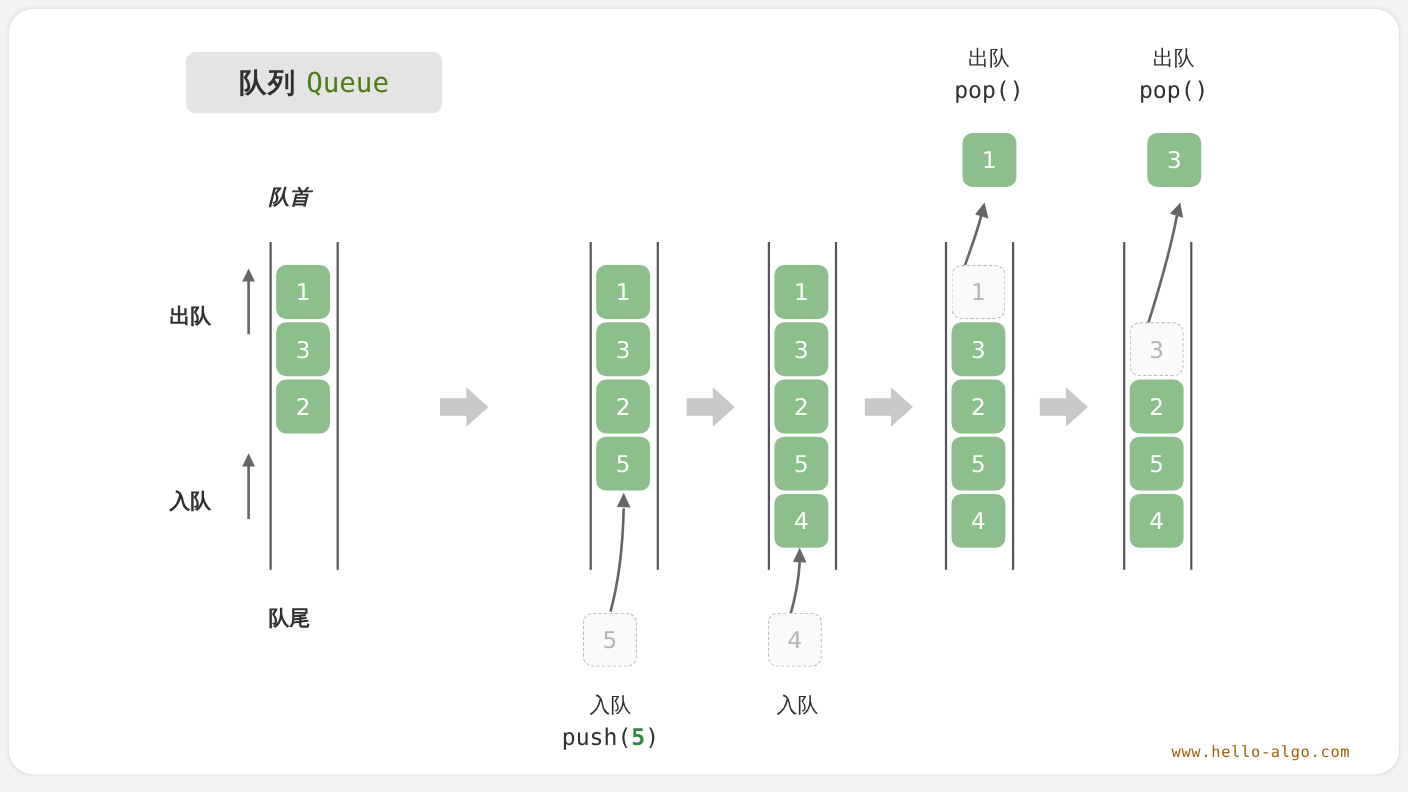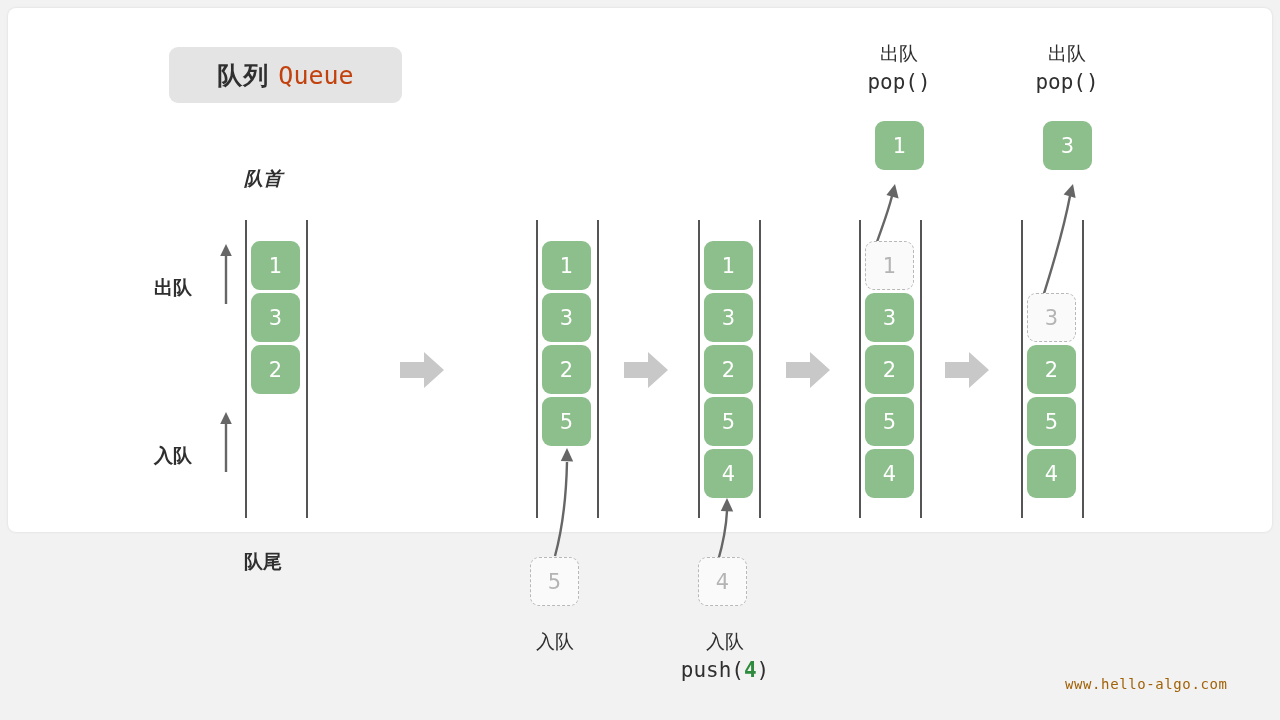--- a/index.html
+++ b/index.html
@@ -13,23 +13,23 @@
     height: 720px;
     background: #f2f2f2;
     font-family: "DejaVu Sans", "Liberation Sans", sans-serif;
     overflow: hidden;
   }
   #card {
     position: absolute;
     left: 8px;
     top: 8px;
     width: 1264px;
-    height: 524px;
+    height: 696px;
     background: #ffffff;
-    border-radius: 8px;
+    border-radius: 22px;
     box-shadow: 0 0 3px rgba(0,0,0,0.10);
   }
 
   
   .title-chip {
     position: absolute;
     background: #e4e4e4;
     border-radius: 9px;
     display: flex;
     align-items: center;
@@ -38,21 +38,21 @@
     padding: 0 20px;
   }
   .title-cn {
     font-size: 25px;
     font-weight: bold;
     color: #2f2f2f;
     letter-spacing: 1px;
   }
   .title-en {
     font-size: 25px;
-    color: #c2410c;
+    color: #4d7c0f;
     font-family: "DejaVu Sans Mono", "Liberation Mono", monospace;
   }
 
   
   .label-cn {
     position: absolute;
     font-size: 19px;
     font-weight: bold;
     color: #2f2f2f;
     white-space: nowrap;
@@ -176,20 +176,21 @@
 
     <svg class="curve-arrow" style="left:520px; top:430px;" width="70" height="120" viewBox="0 0 70 120">
       <path d="M 27 118 C 33 96, 38 70, 39 24" stroke="#666666" stroke-width="2.4" fill="none"></path>
       <polygon points="39,10 32.8,23 45.2,23.4" fill="#666666"></polygon>
     </svg>
 
     <div class="cell ghost" style="left:522px; top:549px;">5</div>
 
     <div class="op-label" style="left:462px; top:620px; width:170px;">
       <span class="ln-cn">入队</span>
+      <span class="ln-code"><span>push(</span><span class="num">5</span><span>)</span></span>
     </div>
 
     <svg class="step-arrow" style="left:616px; top:342px;" width="46" height="40" viewBox="0 0 46 40">
       <polygon points="0,12 24,12 24,2 44,20 24,38 24,28 0,28" fill="#c8c8c8"></polygon>
     </svg>
 
     <div class="rail" style="left:690px; top:212px; height:298px;"></div>
     <div class="rail" style="left:751px; top:212px; height:298px;"></div>
 
     <div class="cell" style="left:696px; top:233px;">1</div>
@@ -200,21 +201,20 @@
 
     <svg class="curve-arrow" style="left:688px; top:485px;" width="60" height="70" viewBox="0 0 60 70">
       <path d="M 22 68 C 26 54, 30 38, 31 18" stroke="#666666" stroke-width="2.4" fill="none"></path>
       <polygon points="31,5 24.8,18 37.2,18.4" fill="#666666"></polygon>
     </svg>
 
     <div class="cell ghost" style="left:690px; top:549px;">4</div>
 
     <div class="op-label" style="left:632px; top:620px; width:170px;">
       <span class="ln-cn">入队</span>
-      <span class="ln-code"><span>push(</span><span class="num">4</span><span>)</span></span>
     </div>
 
     <svg class="step-arrow" style="left:778px; top:342px;" width="46" height="40" viewBox="0 0 46 40">
       <polygon points="0,12 24,12 24,2 44,20 24,38 24,28 0,28" fill="#c8c8c8"></polygon>
     </svg>
 
     <div class="op-label" style="left:806px; top:32px; width:170px;">
       <span class="ln-cn">出队</span>
       <span class="ln-code">pop()</span>
     </div>

